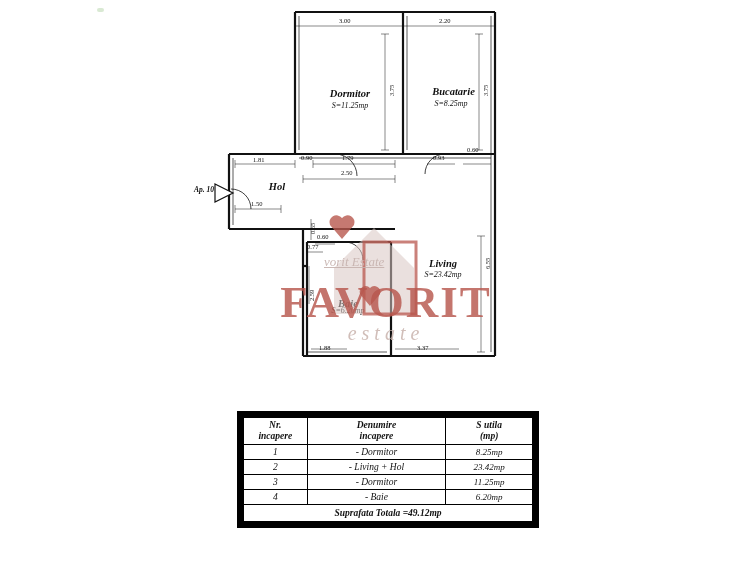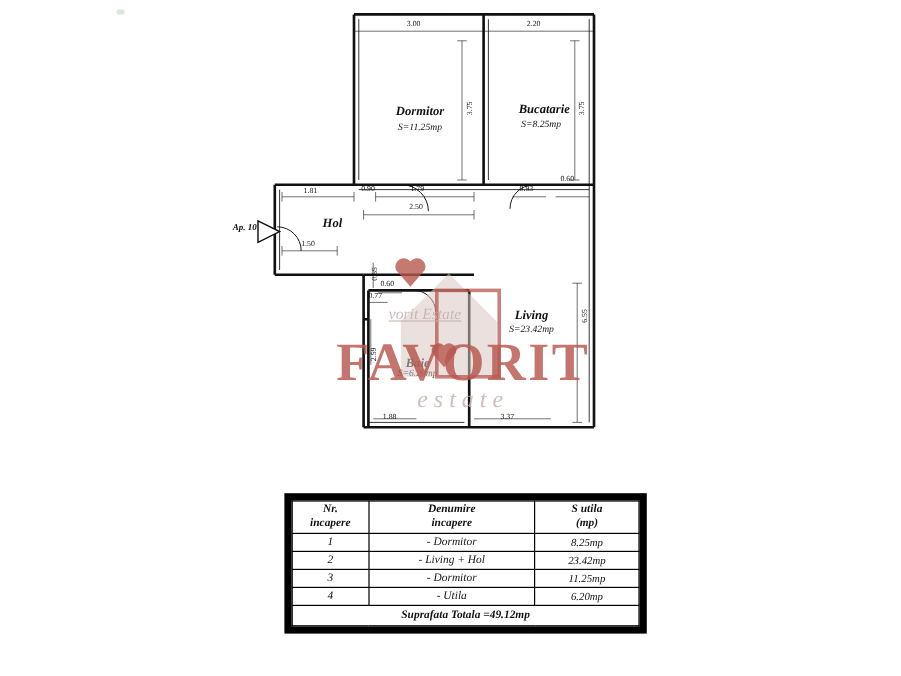--- a/index.html
+++ b/index.html
@@ -343,21 +343,21 @@
           <td class="c-name">- Living + Hol</td>
           <td class="c-area">23.42mp</td>
         </tr>
         <tr>
           <td class="c-nr">3</td>
           <td class="c-name">- Dormitor</td>
           <td class="c-area">11.25mp</td>
         </tr>
         <tr>
           <td class="c-nr">4</td>
-          <td class="c-name">- Utila</td>
+          <td class="c-name">- Baie</td>
           <td class="c-area">6.20mp</td>
         </tr>
         <tr>
           <td class="total" colspan="3">Suprafata Totala =49.12mp</td>
         </tr>
       </tbody>
     </table>
   </div>
 
 </div>

